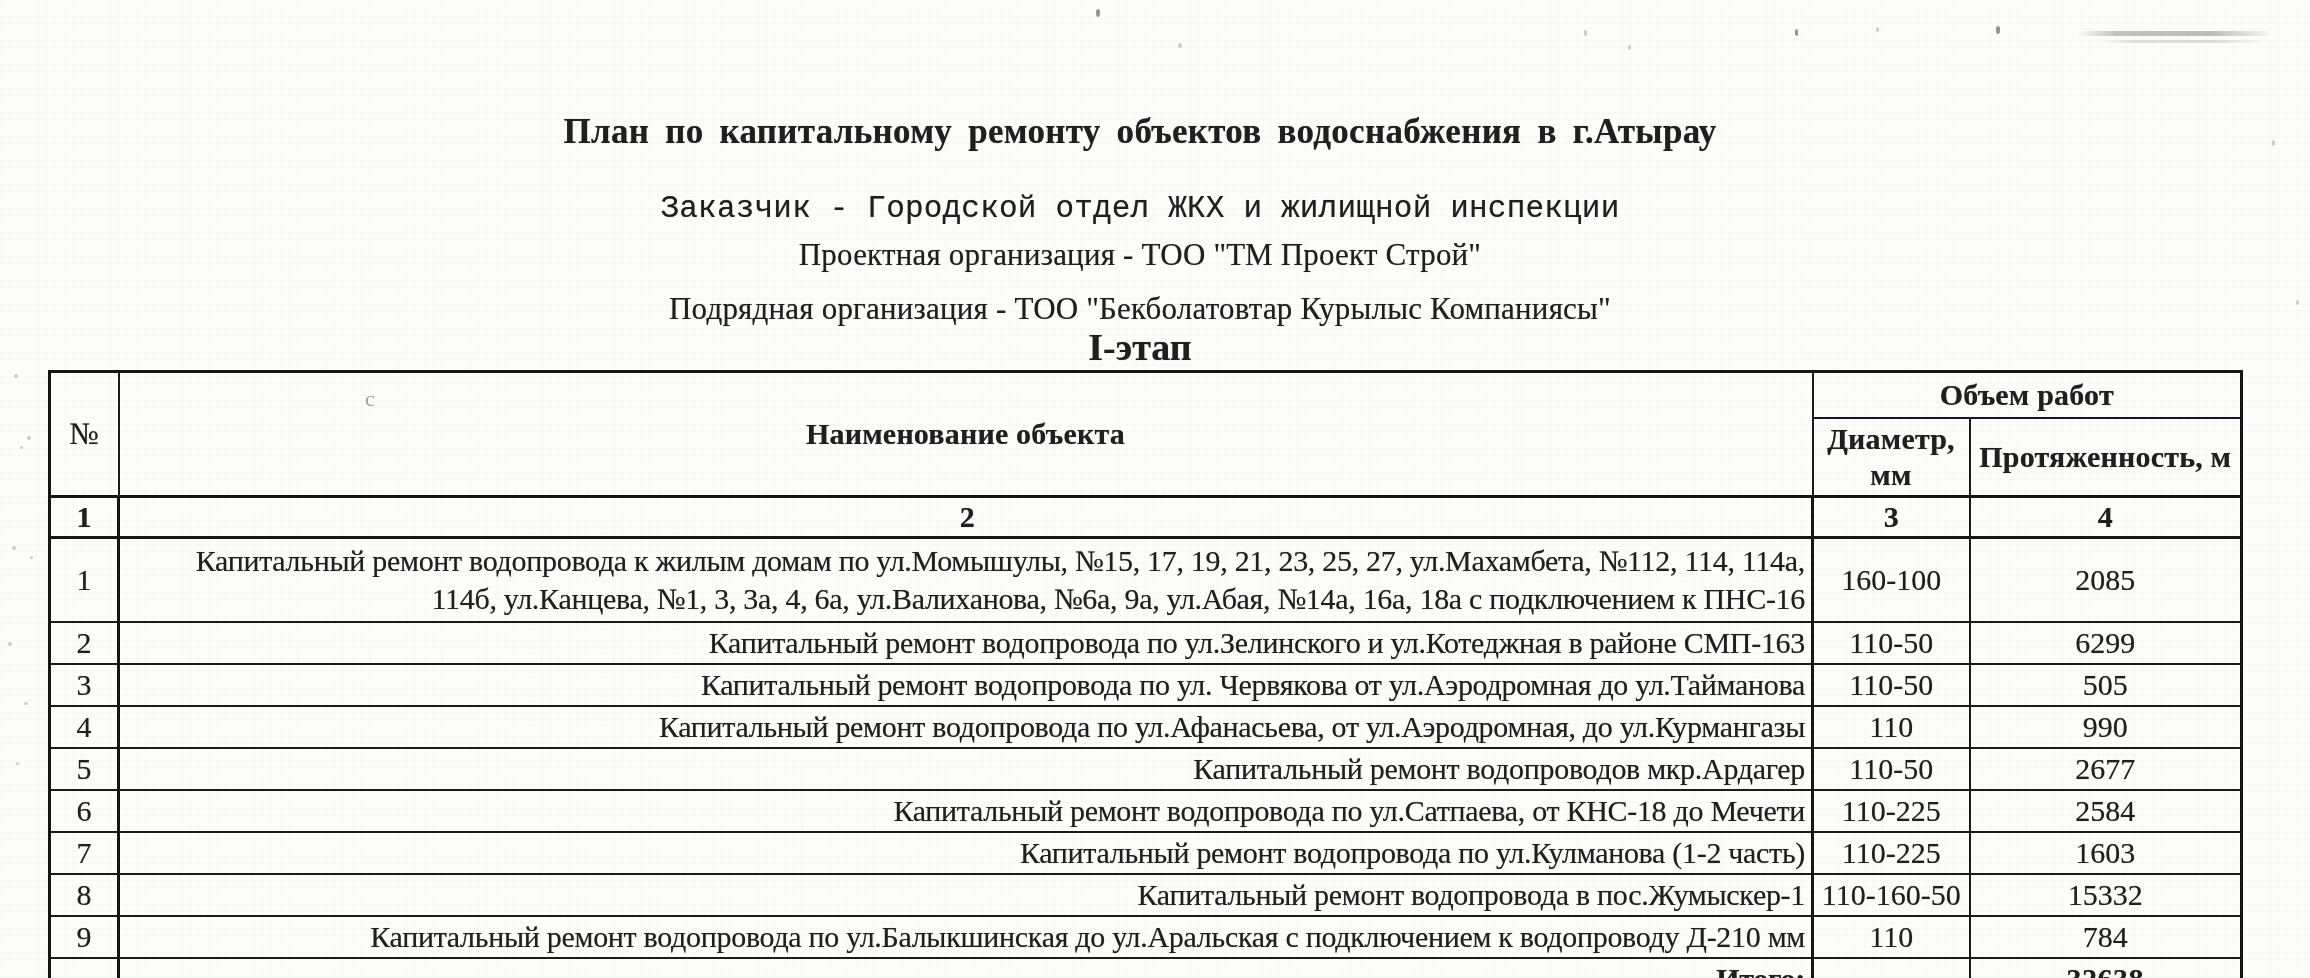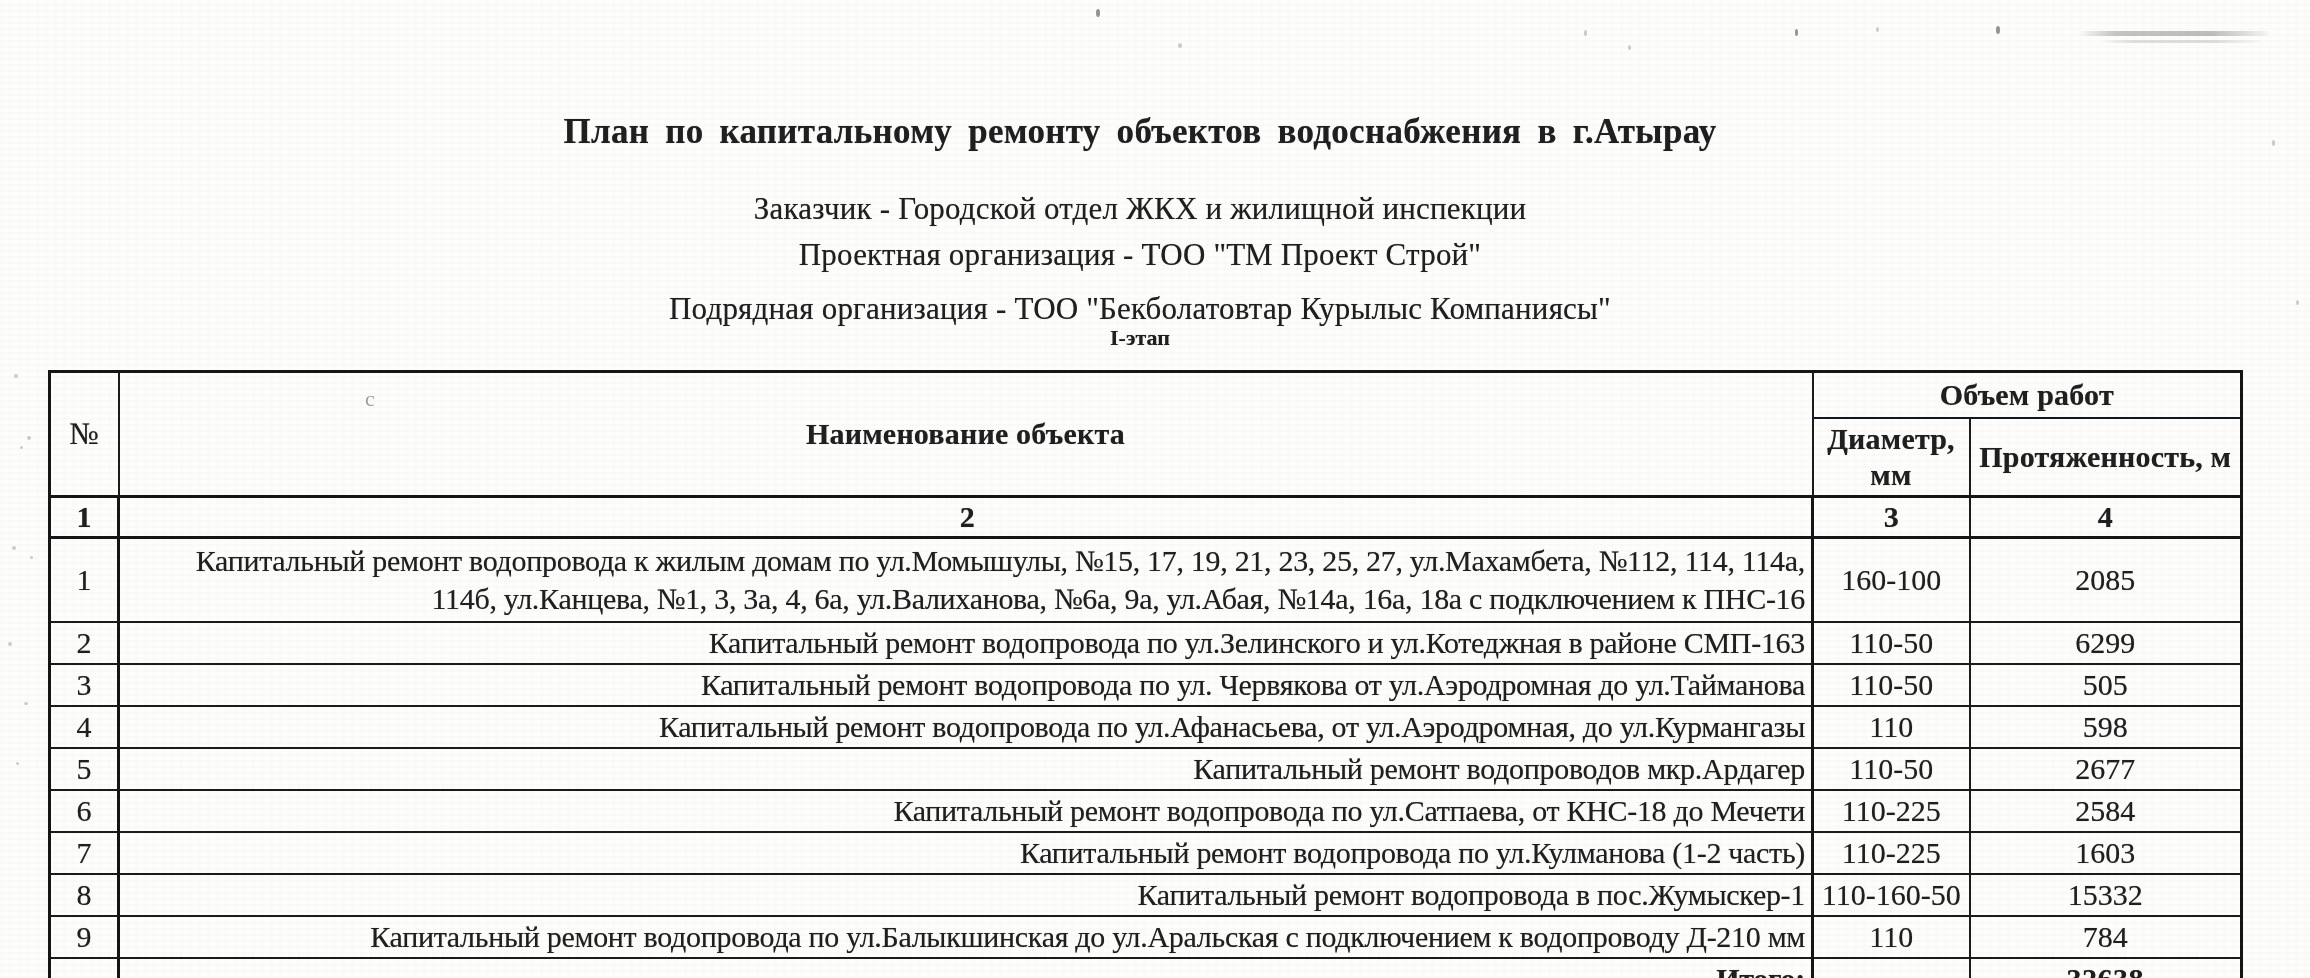--- a/index.html
+++ b/index.html
@@ -31,26 +31,26 @@
     top: 112px;
     font-size: 35px;
     font-weight: bold;
     word-spacing: 7px;
     letter-spacing: 0.3px;
   }
   .doc-sub {
     font-size: 31px;
     letter-spacing: 0.2px;
   }
-  .doc-sub-1 { top: 191px; }
+  .doc-sub-1 { top: 191px; font-family: Liberation Mono, monospace; }
   .doc-sub-2 { top: 237px; }
   .doc-sub-3 { top: 291px; }
   .doc-stage {
     top: 325px;
-    font-size: 22px;
+    font-size: 38px;
     font-weight: bold;
   }
 
   table.plan-table {
     position: absolute;
     left: 48px;
     top: 370px;
     width: 2192px;
     border-collapse: collapse;
     table-layout: fixed;
@@ -179,21 +179,21 @@
       <tr class="data-row">
     <td class="cell-num">3</td>
     <td class="cell-name">Капитальный ремонт водопровода по ул. Червякова от ул.Аэродромная до ул.Тайманова</td>
     <td class="cell-diam">110-50</td>
     <td class="cell-len">505</td>
   </tr>
       <tr class="data-row">
     <td class="cell-num">4</td>
     <td class="cell-name">Капитальный ремонт  водопровода по ул.Афанасьева, от ул.Аэродромная, до ул.Курмангазы</td>
     <td class="cell-diam">110</td>
-    <td class="cell-len">598</td>
+    <td class="cell-len">990</td>
   </tr>
       <tr class="data-row">
     <td class="cell-num">5</td>
     <td class="cell-name">Капитальный ремонт водопроводов мкр.Ардагер</td>
     <td class="cell-diam">110-50</td>
     <td class="cell-len">2677</td>
   </tr>
       <tr class="data-row">
     <td class="cell-num">6</td>
     <td class="cell-name">Капитальный ремонт водопровода по ул.Сатпаева, от КНС-18 до Мечети</td>

